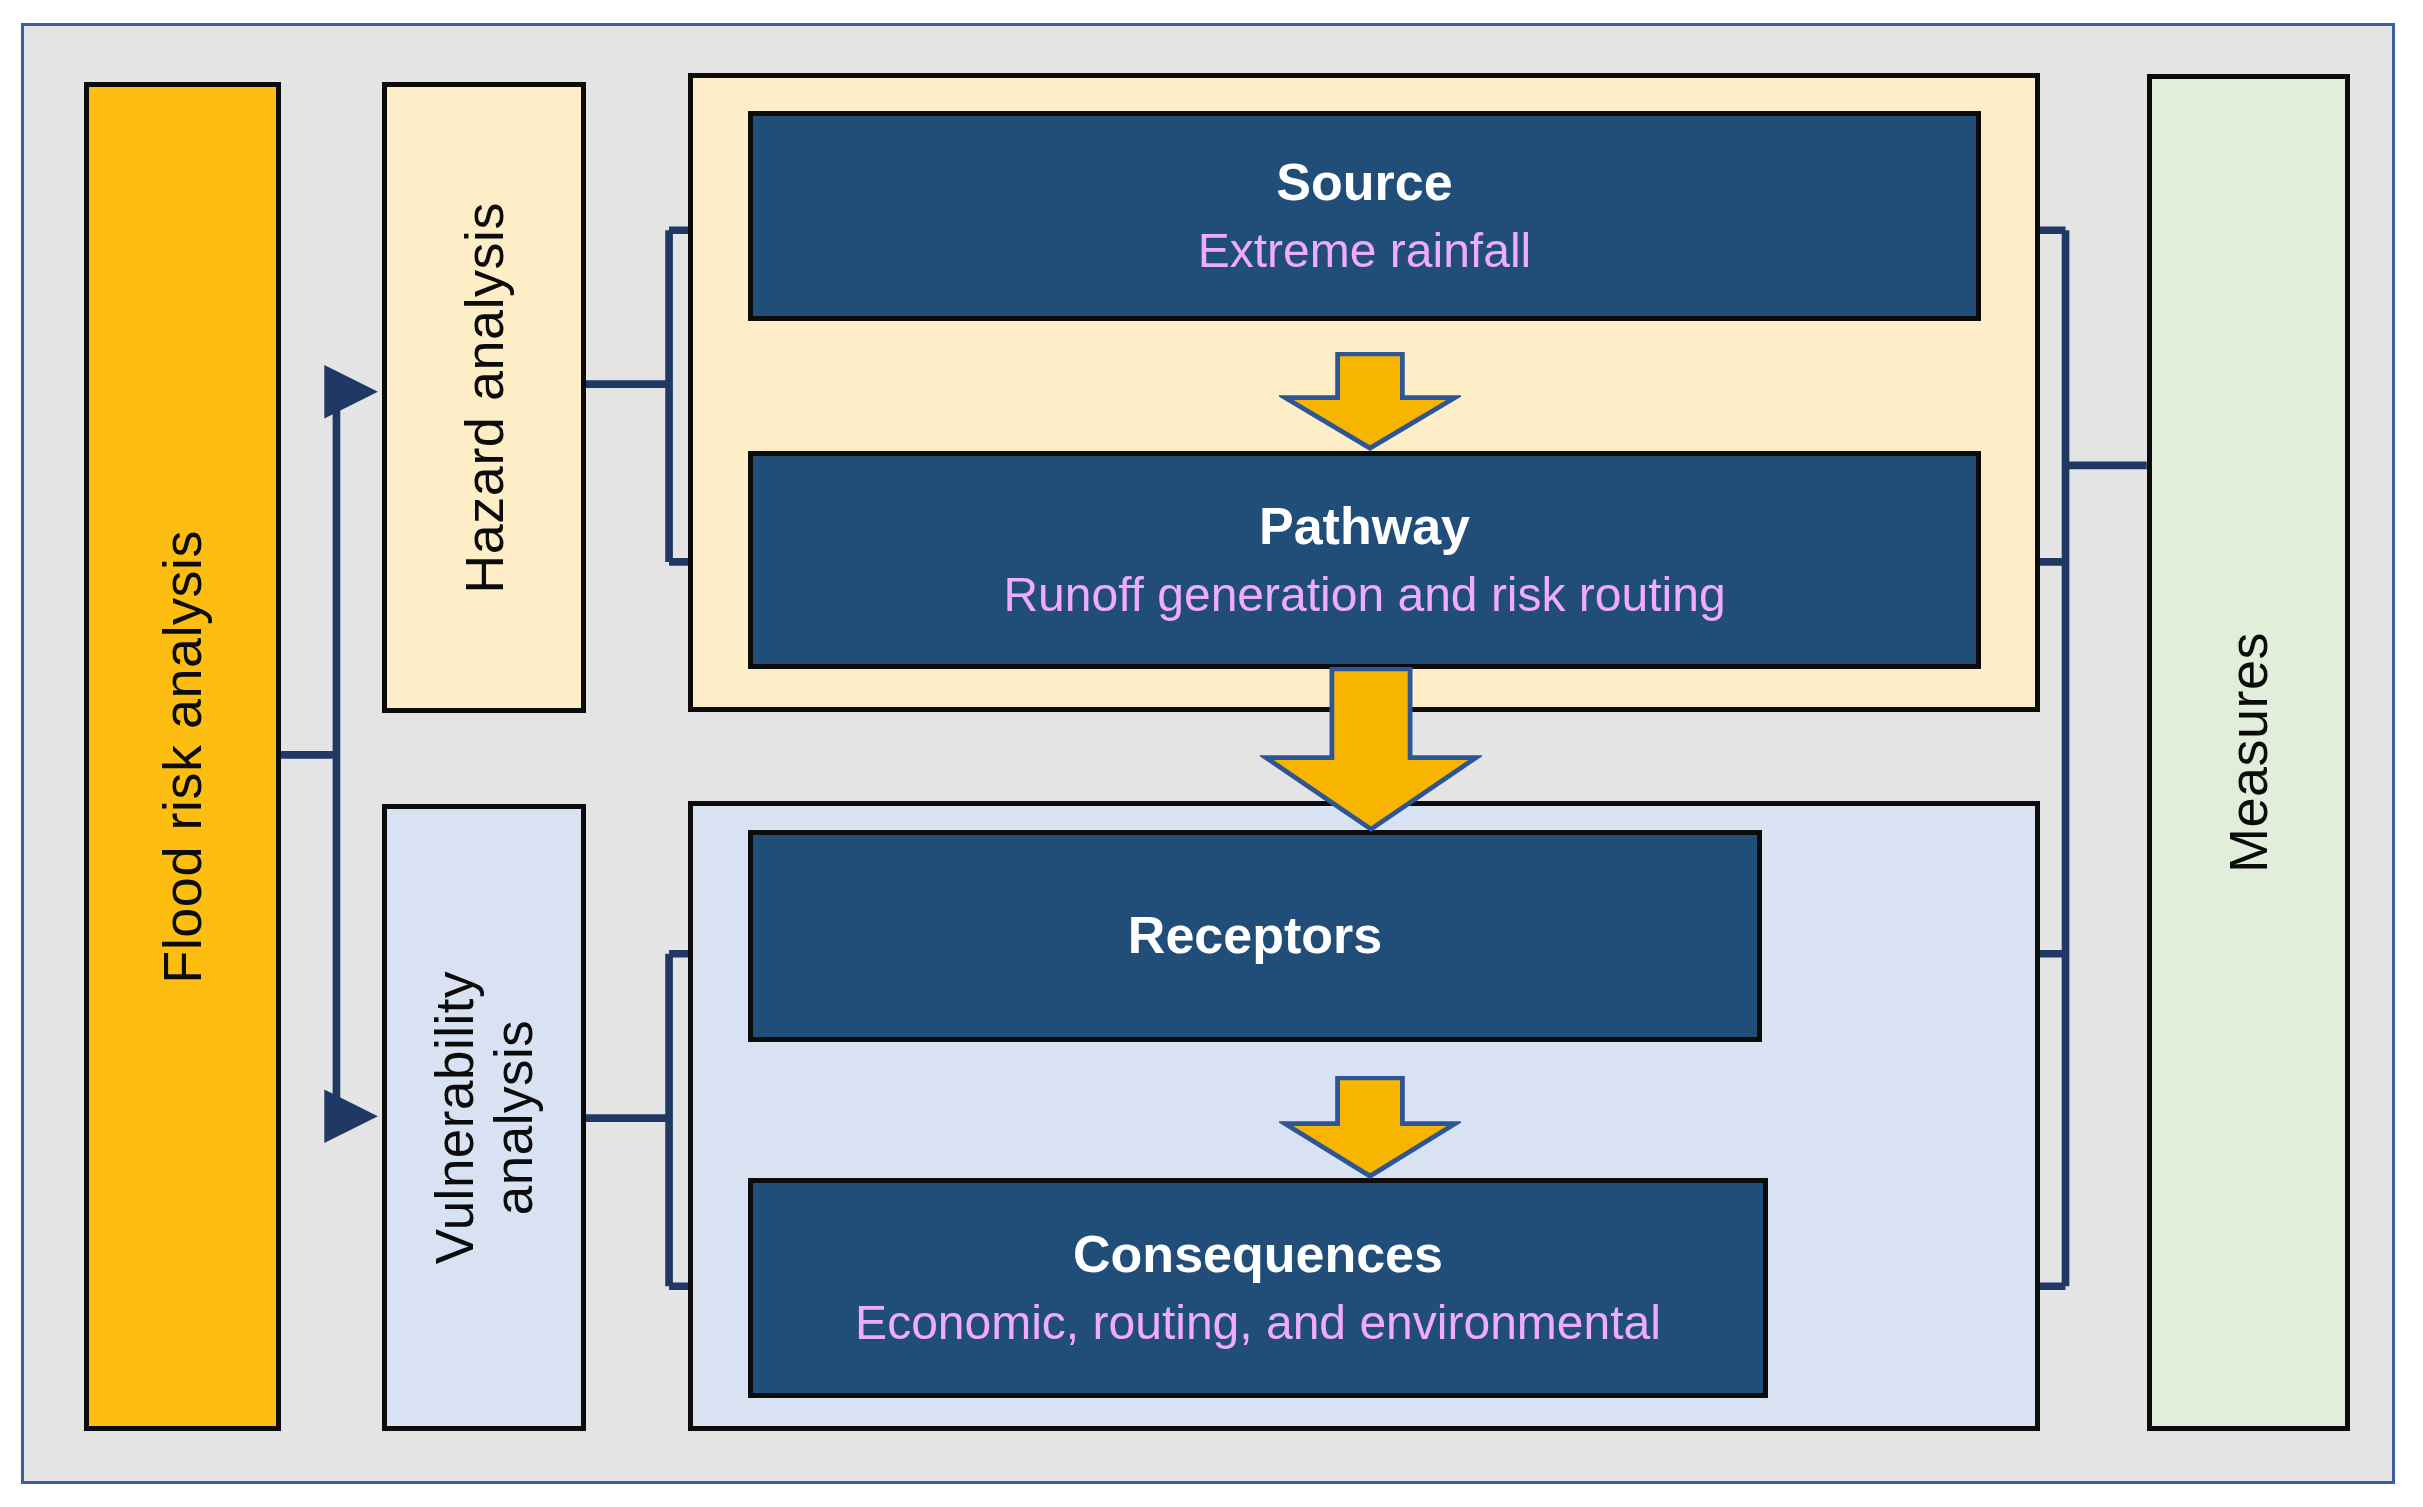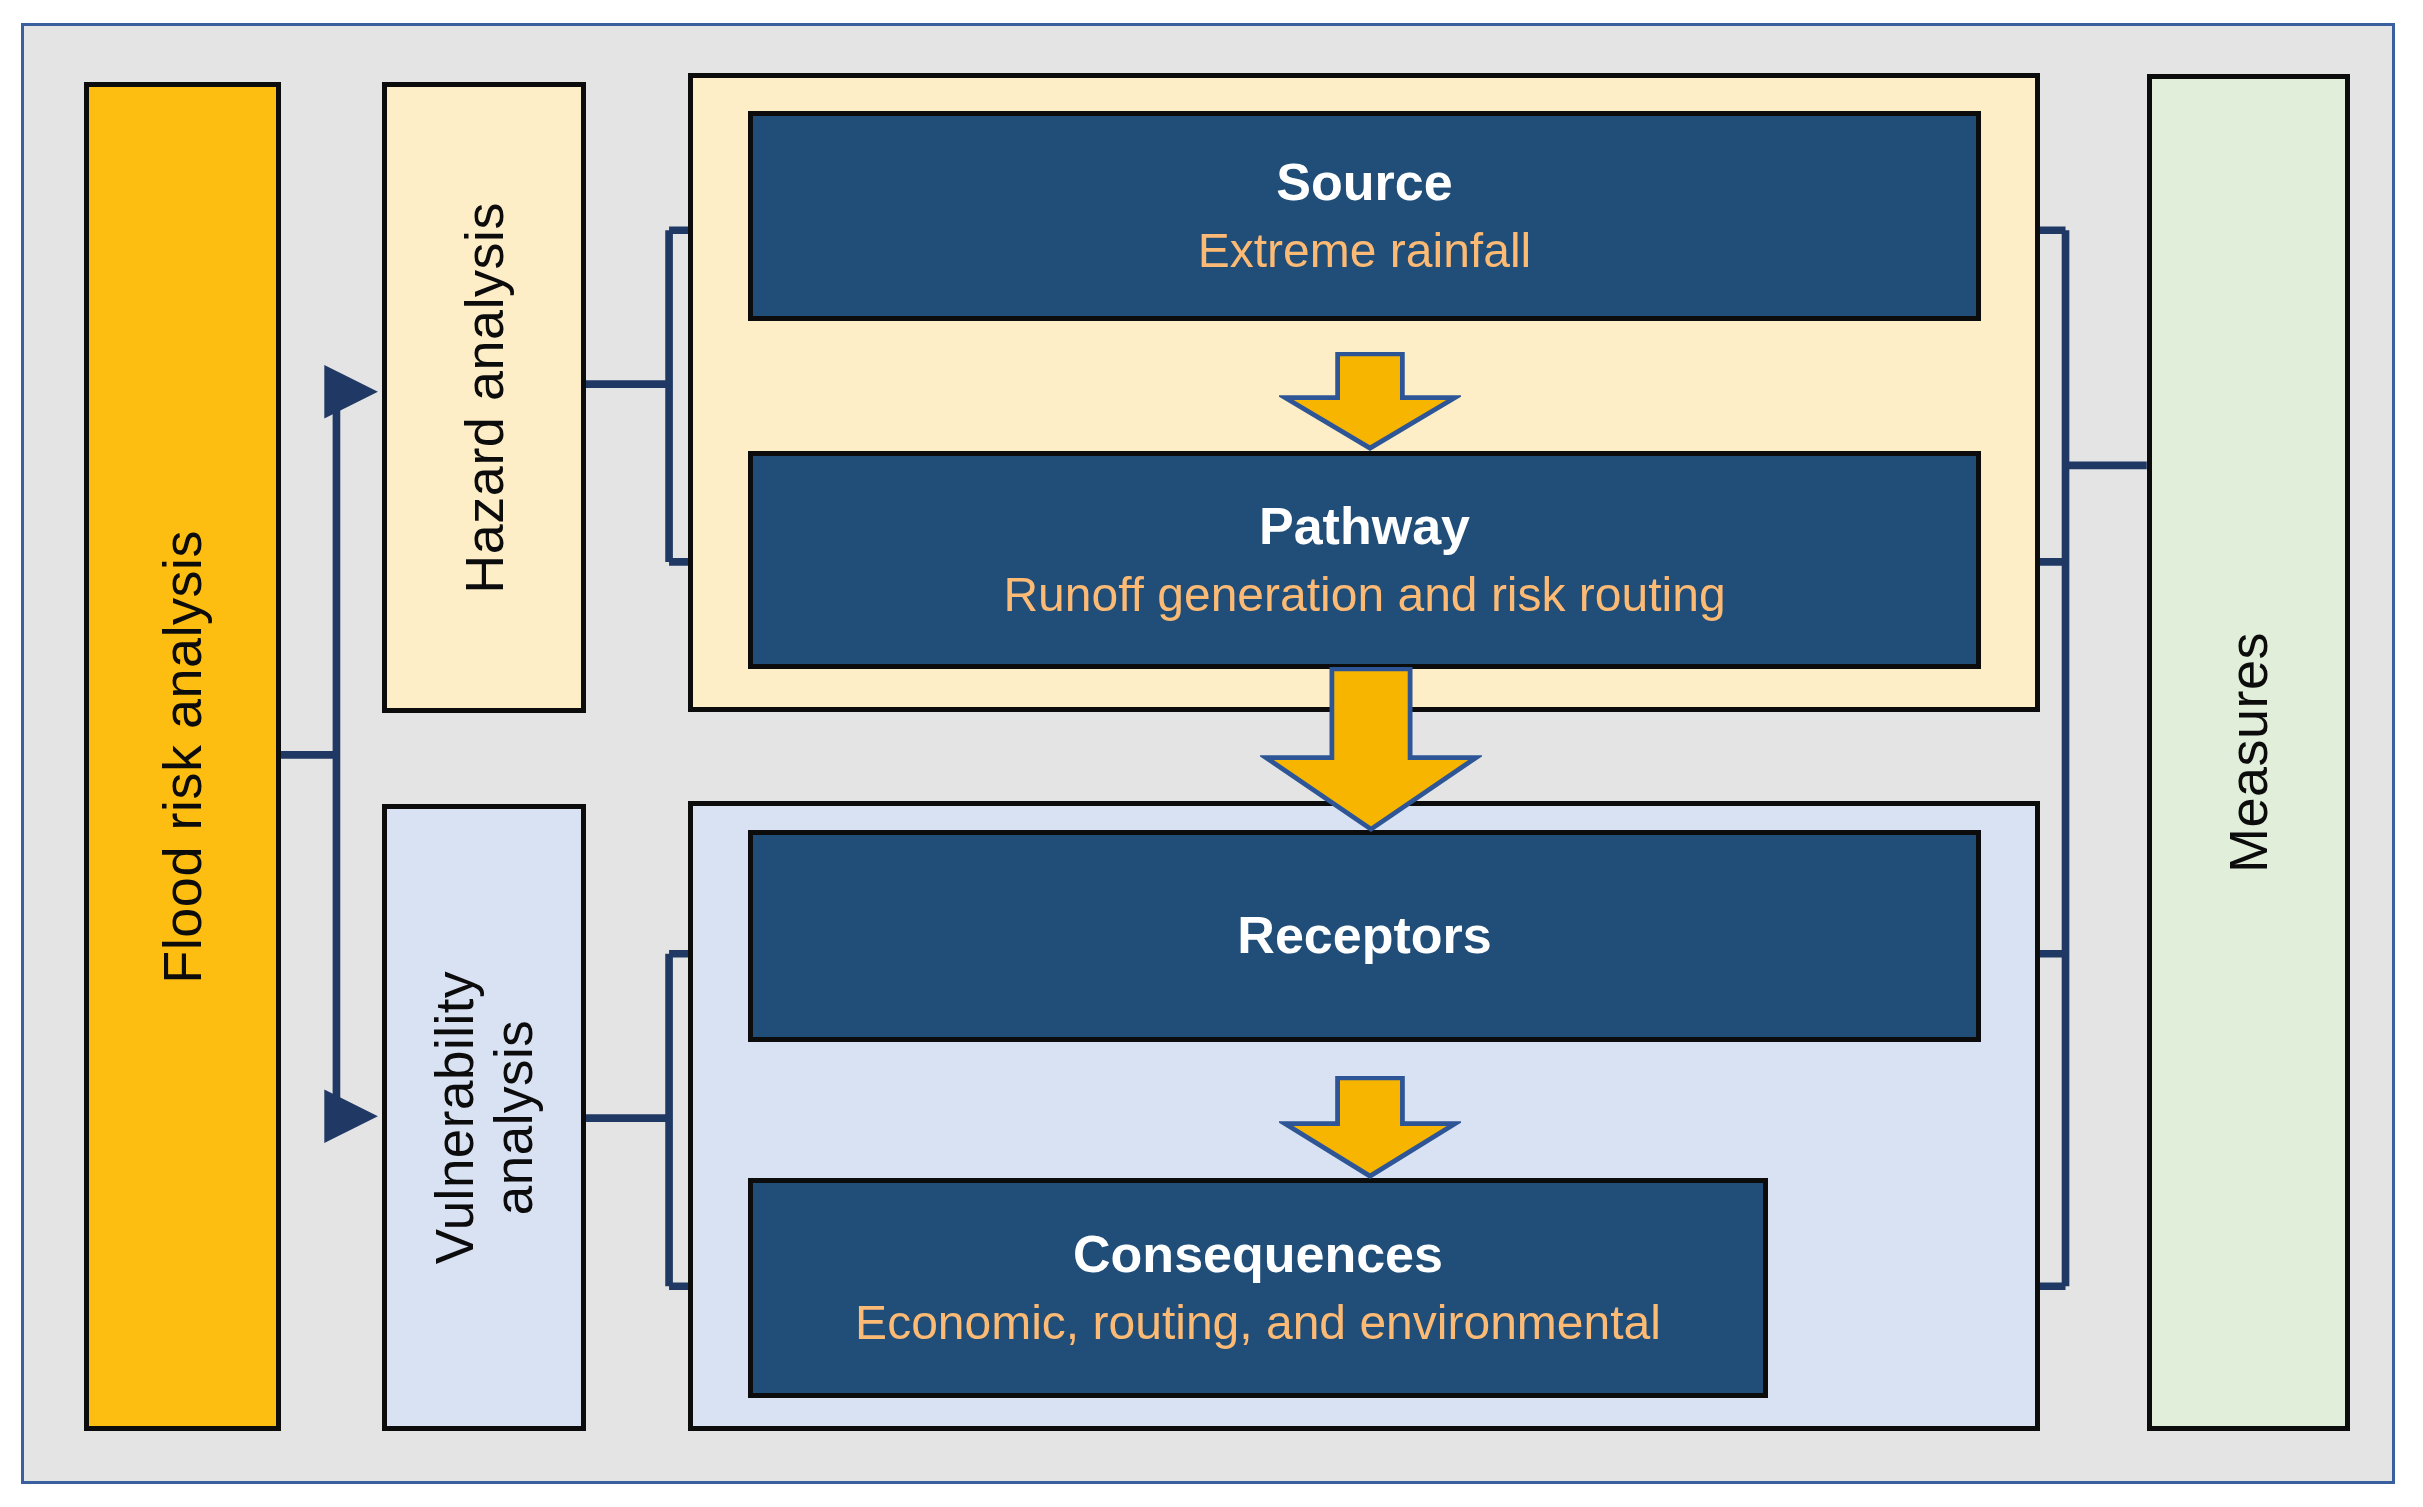--- a/index.html
+++ b/index.html
@@ -69,31 +69,31 @@
     padding:10px 23px;
   }
   .dbox .title{
     color:#ffffff;
     font-weight:bold;
     font-size:52px;
     line-height:1.1;
     text-align:center;
   }
   .dbox .sub{
-    color:#fdba74;
+    color:#f0abfc;
     font-weight:normal;
     font-size:48px;
     line-height:1.15;
     text-align:center;
     margin-top:11.5px;
   }
 
   .box-source{      left:748px; top:111px;  width:1233px; height:210px; }
   .box-pathway{     left:748px; top:451px;  width:1233px; height:218px; }
-  .box-receptors{   left:748px; top:830px;  width:1233px; height:212px; }
+  .box-receptors{   left:748px; top:830px;  width:1014px; height:212px; }
   .box-consequences{left:748px; top:1178px; width:1020px; height:220px; }
 
   
   .yarrow{
     position:absolute;
     background:#f8b500;
   }
   .yarrow svg{ display:block; }
 
   

